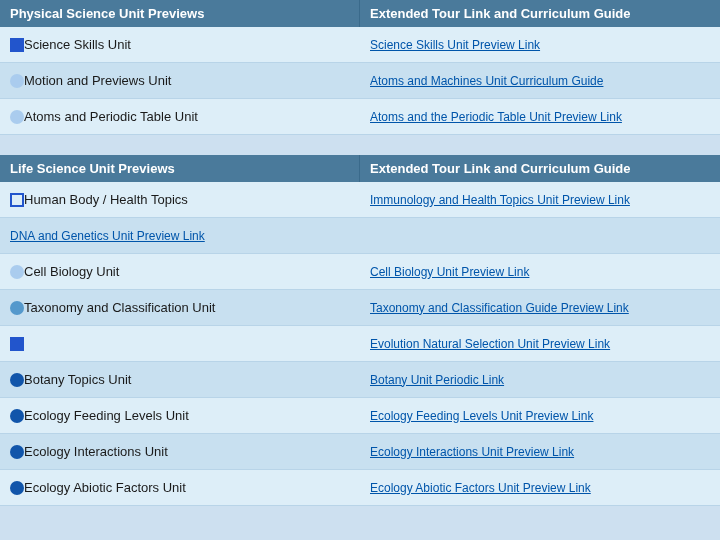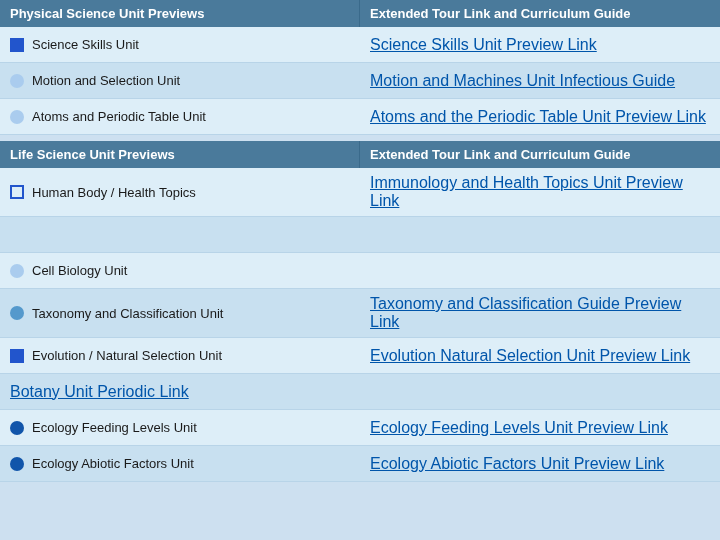--- a/index.html
+++ b/index.html
@@ -4,21 +4,21 @@
   <style>
     * { margin: 0; padding: 0; box-sizing: border-box; }
     body {
       font-family: Arial, sans-serif;
       font-size: 13px;
       background: #cde0f0;
       width: 720px;
       min-height: 540px;
     }
     .section {
-      margin-bottom: 6px;
+      margin-bottom: 20px;
     }
     .section-header {
       display: grid;
       grid-template-columns: 1fr 1fr;
       background: #4a7a9b;
       color: white;
       font-weight: bold;
       font-size: 13px;
     }
     .section-header .col {
@@ -38,26 +38,25 @@
     }
     .row:nth-child(even) {
       background: #c8e0f0;
     }
     .row-label {
       padding: 6px 10px;
       color: #1a1a1a;
       font-size: 13px;
       display: flex;
       align-items: center;
-      gap: 8px;
     }
     .row-link {
       padding: 6px 10px;
       color: #0055aa;
-      font-size: 16px;
+      font-size: 12px;
       display: flex;
       align-items: center;
       gap: 8px;
       text-decoration: underline;
       cursor: pointer;
     }
     .indicator {
       display: inline-block;
       flex-shrink: 0;
     }
@@ -103,23 +102,23 @@
       <div class="row">
         <div class="row-label">
           <span class="indicator square-blue"></span>
           <span>Science Skills Unit</span>
         </div>
         <div class="row-link">Science Skills Unit Preview Link</div>
       </div>
       <div class="row">
         <div class="row-label">
           <span class="indicator circle-light"></span>
-          <span>Motion and Selection Unit</span>
+          <span>Motion and Previews Unit</span>
         </div>
-        <div class="row-link">Motion and Machines Unit Infectious Guide</div>
+        <div class="row-link">Atoms and Machines Unit Curriculum Guide</div>
       </div>
       <div class="row">
         <div class="row-label">
           <span class="indicator circle-light"></span>
           <span>Atoms and Periodic Table Unit</span>
         </div>
         <div class="row-link">Atoms and the Periodic Table Unit Preview Link</div>
       </div>
     </div>
 </div>
@@ -131,52 +130,64 @@
   </div>
   <div id="life-rows">
       <div class="row">
         <div class="row-label">
           <span class="indicator bracket"></span>
           <span>Human Body / Health Topics</span>
         </div>
         <div class="row-link">Immunology and Health Topics Unit Preview Link</div>
       </div>
       <div class="row">
+        <div class="row-link">DNA and Genetics Unit Preview Link</div>
       </div>
       <div class="row">
         <div class="row-label">
           <span class="indicator circle-light"></span>
           <span>Cell Biology Unit</span>
         </div>
+        <div class="row-link">Cell Biology Unit Preview Link</div>
       </div>
       <div class="row">
         <div class="row-label">
           <span class="indicator circle-medium"></span>
           <span>Taxonomy and Classification Unit</span>
         </div>
         <div class="row-link">Taxonomy and Classification Guide Preview Link</div>
       </div>
       <div class="row">
         <div class="row-label">
           <span class="indicator square-blue"></span>
-          <span>Evolution / Natural Selection Unit</span>
         </div>
         <div class="row-link">Evolution Natural Selection Unit Preview Link</div>
       </div>
       <div class="row">
+        <div class="row-label">
+          <span class="indicator circle-dark"></span>
+          <span>Botany Topics Unit</span>
+        </div>
         <div class="row-link">Botany Unit Periodic Link</div>
       </div>
       <div class="row">
         <div class="row-label">
           <span class="indicator circle-dark"></span>
           <span>Ecology Feeding Levels Unit</span>
         </div>
         <div class="row-link">Ecology Feeding Levels Unit Preview Link</div>
       </div>
       <div class="row">
         <div class="row-label">
           <span class="indicator circle-dark"></span>
+          <span>Ecology Interactions Unit</span>
+        </div>
+        <div class="row-link">Ecology Interactions Unit Preview Link</div>
+      </div>
+      <div class="row">
+        <div class="row-label">
+          <span class="indicator circle-dark"></span>
           <span>Ecology Abiotic Factors Unit</span>
         </div>
         <div class="row-link">Ecology Abiotic Factors Unit Preview Link</div>
       </div>
     </div>
 </div>
 
 </body></html>

